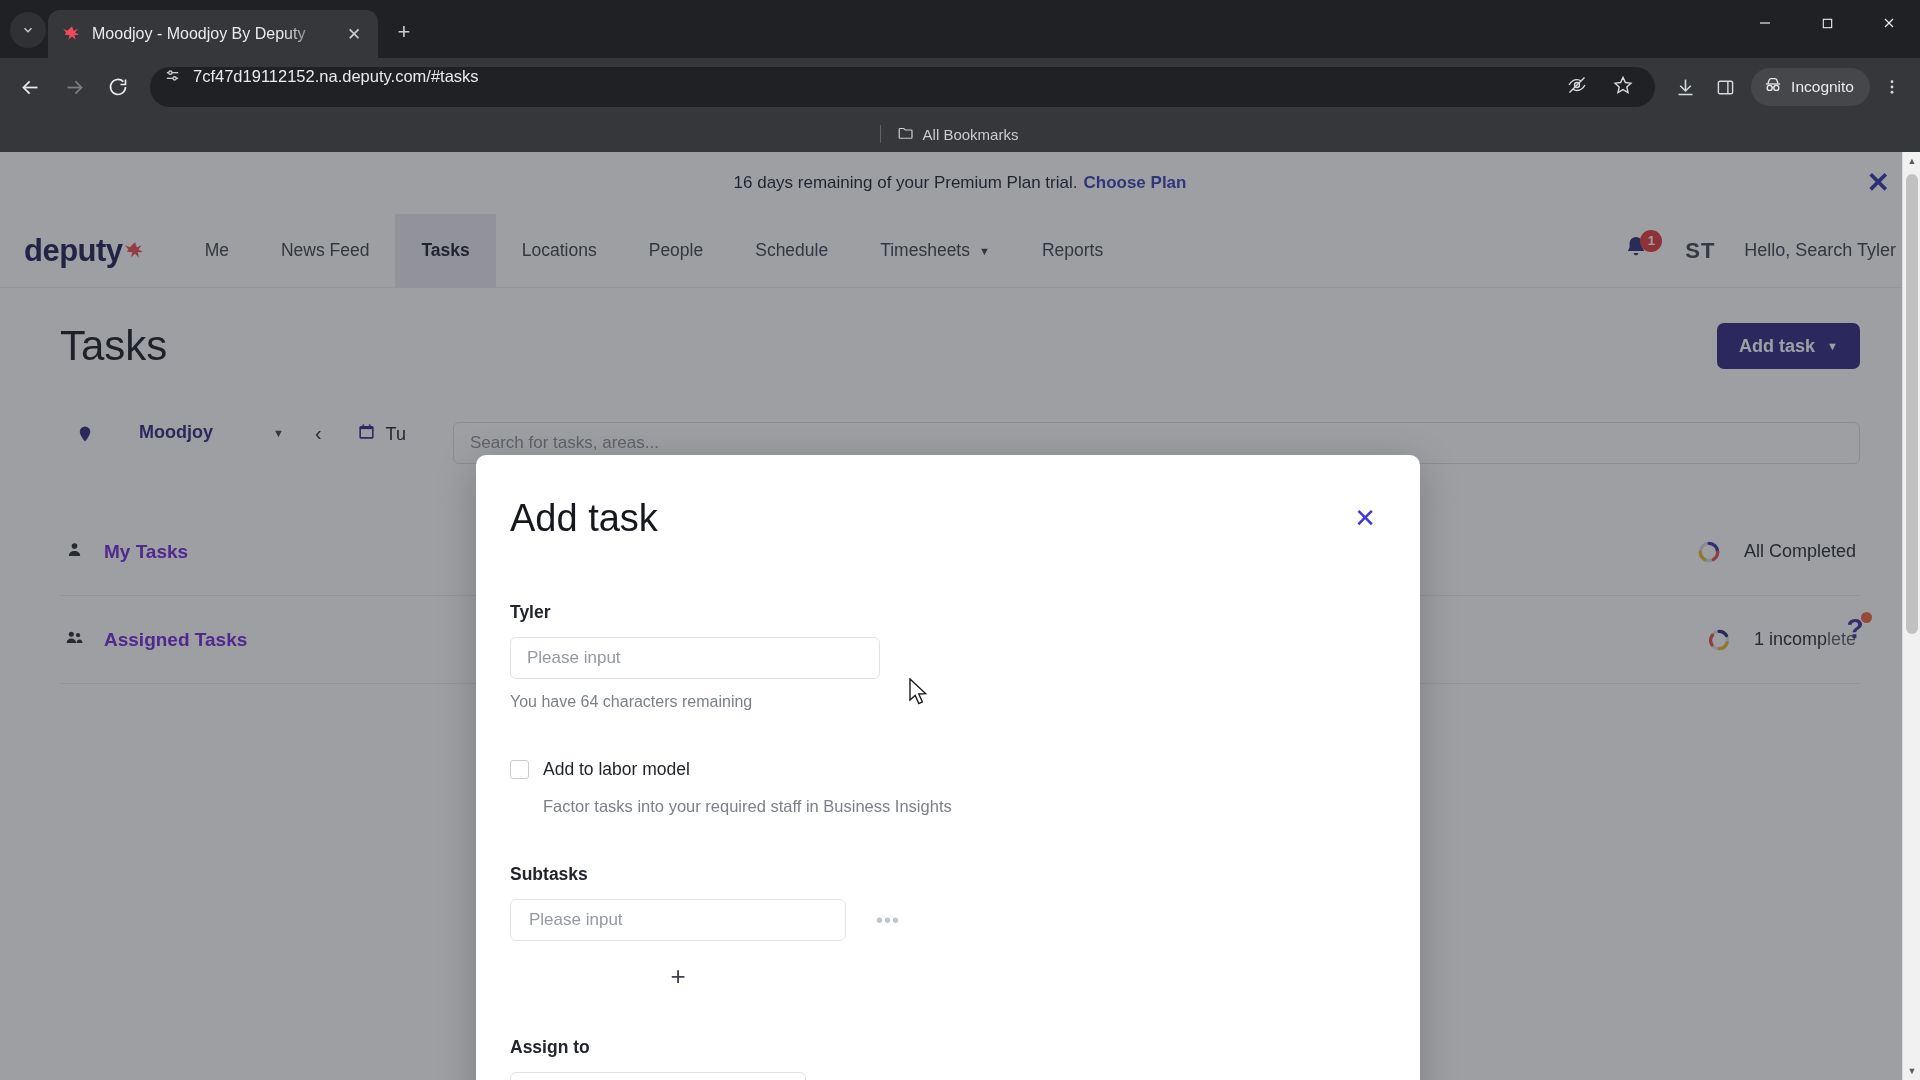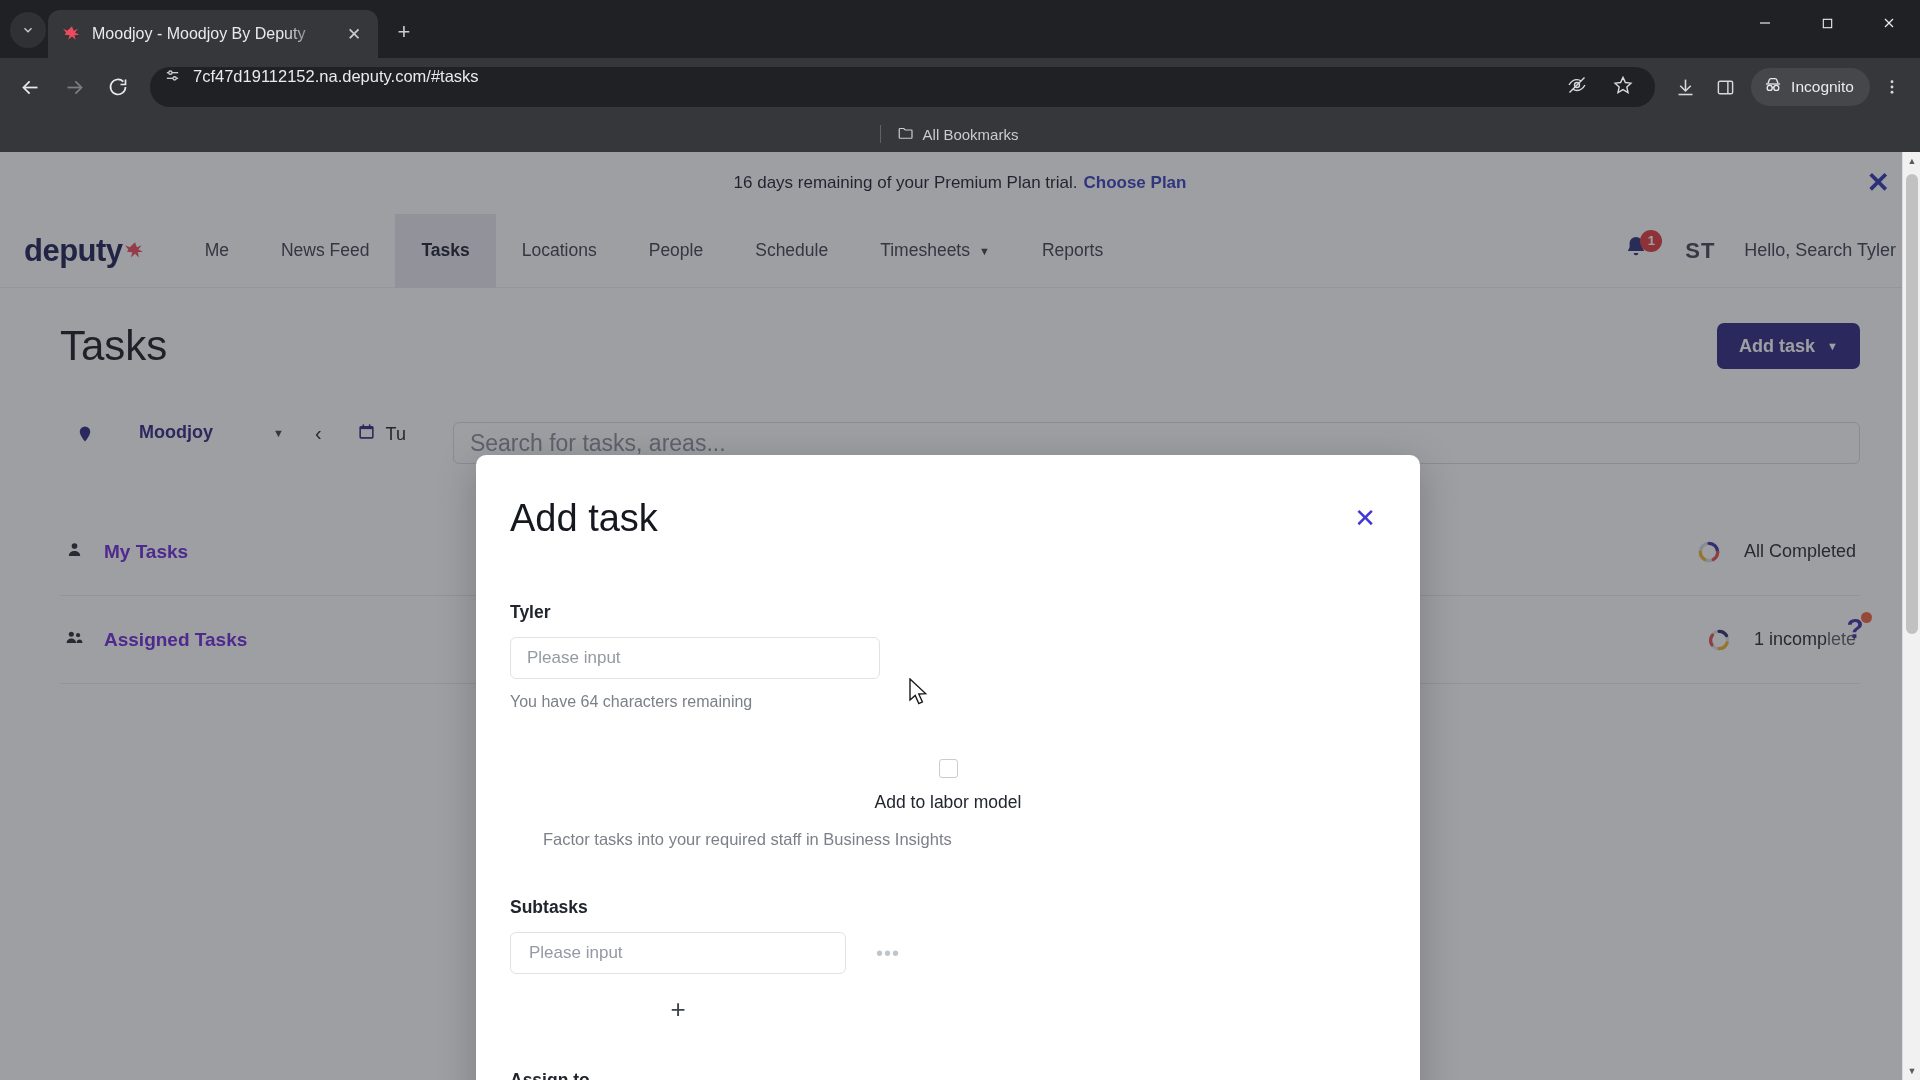--- a/index.html
+++ b/index.html
@@ -157,21 +157,21 @@
     color: #2f2782; font-size: 18px; font-weight: 600; margin-left: 40px;
   }
   .loc-caret { font-size: 11px; color: #444; }
   .chev { color: #22262f; font-size: 20px; margin-left: 26px; }
   .date-chip { display: flex; align-items: center; gap: 10px; margin-left: 30px; color: #22262f; font-size: 18px; }
   .cal-icon { color: #2f2782; font-size: 20px; }
   .search-box {
     margin-left: 42px; flex: 1; height: 42px;
     border: 1px solid #d9dce1; border-radius: 6px;
     display: flex; align-items: center; padding: 0 16px;
-    color: #8c919b; font-size: 23px; background: #fff;
+    color: #8c919b; font-size: 17px; background: #fff;
   }
 
   .task-rows { margin-top: 44px; }
   .task-row {
     height: 88px; display: flex; align-items: center;
     border-bottom: 1px solid #e9ebee;
   }
   .task-row-left { display: flex; align-items: center; gap: 18px; padding-left: 2px; }
   .tr-icon { font-size: 20px; color: #262a33; width: 24px; text-align: center; }
   .tr-label { color: #6d28d9; font-size: 19px; font-weight: 600; }
@@ -225,21 +225,21 @@
   .modal-body { padding: 0 34px; }
   .field-label { font-size: 17.5px; color: #21252e; font-weight: 600; }
   .txt-input {
     margin-top: 14px; width: 370px; height: 42px;
     border: 1px solid #dfe2e7; border-radius: 6px;
     display: flex; align-items: center; padding: 0 16px;
     color: #9499a3; font-size: 17px; background: #fff;
   }
   .helper-text { margin-top: 14px; font-size: 16px; color: #7b8089; }
 
-  .check-row { margin-top: 48px; display: flex; align-items: center; gap: 14px; flex-direction: column; }
+  .check-row { margin-top: 48px; display: flex; align-items: center; gap: 14px; }
   .checkbox {
     width: 19px; height: 19px; border: 1px solid #c8ccd3; border-radius: 3px;
     background: #fff; flex: none;
   }
   .check-label { font-size: 17.5px; color: #21252e; }
   .check-desc { margin-top: 17px; margin-left: 33px; font-size: 16.5px; color: #7b8089; }
 
   .section-gap { margin-top: 48px; }
   .subtask-row { margin-top: 14px; display: flex; align-items: center; gap: 30px; }
   .subtask-input {

